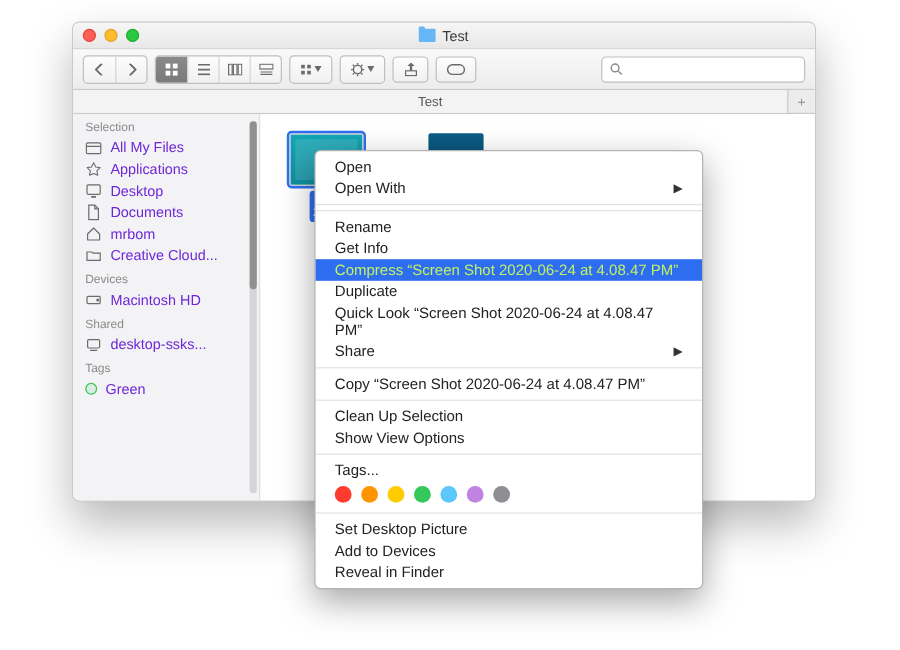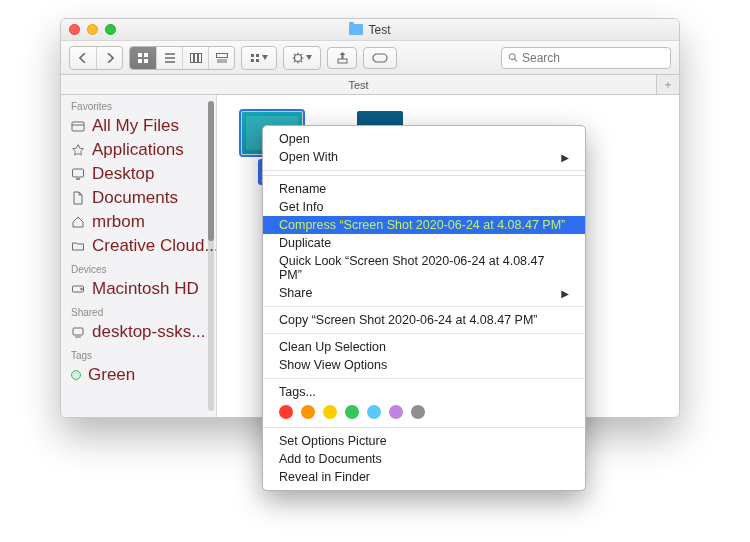--- a/index.html
+++ b/index.html
@@ -39,21 +39,21 @@
   .tabbar{height:20px;background:#ececec;border-bottom:1px solid #c9c9c9;display:flex;align-items:stretch;font-size:11px;color:#555;}
   .tab{flex:1;display:flex;align-items:center;justify-content:center;border-right:1px solid #c9c9c9;background:#f3f3f3;}
   .tab-add{width:22px;display:flex;align-items:center;justify-content:center;color:#888;}
 
   
   .body{flex:1;display:flex;min-height:0;}
   .sidebar{width:156px;background:#f3f2f4;border-right:1px solid #d9d9d9;overflow:hidden;position:relative;}
   .sidebar .scroll{position:absolute;right:2px;top:6px;bottom:6px;width:6px;border-radius:3px;background:rgba(0,0,0,0.12);}
   .sidebar .scroll-thumb{position:absolute;right:2px;top:6px;width:6px;height:140px;border-radius:3px;background:rgba(0,0,0,0.32);}
   .section-title{font-size:10px;color:#8b8b8b;padding:6px 10px 2px;}
-  .side-item{display:flex;align-items:center;gap:7px;padding:2px 10px;font-size:17px;color:#7f1d1d;white-space:nowrap;overflow:hidden;text-overflow:ellipsis;}
+  .side-item{display:flex;align-items:center;gap:7px;padding:2px 10px;font-size:12px;color:#6d28d9;white-space:nowrap;overflow:hidden;text-overflow:ellipsis;}
   .side-item svg,.side-item .ico{width:14px;height:14px;flex-shrink:0;fill:#6b6b6b;stroke:#6b6b6b;}
   .tag-dot{width:10px;height:10px;border-radius:50%;border:1px solid #aaa;display:inline-block;}
 
   .content{flex:1;background:#fff;position:relative;padding:16px;display:flex;align-items:flex-start;gap:30px;}
   .thumb{display:flex;flex-direction:column;align-items:center;width:78px;}
   .thumb .img{width:62px;height:44px;border:1px solid #d0d0d0;background:linear-gradient(#13a6b4,#0e8fa0);padding:4px;border-radius:2px;}
   .thumb .img-inner{width:100%;height:100%;background:#fff;opacity:0.12;}
   .thumb.sel .img{outline:2px solid #2e6ff0;background:linear-gradient(#13a6b4,#0e8fa0);}
   .thumb .label{text-align:center;font-size:10px;line-height:1.2;margin-top:4px;color:#333;white-space:nowrap;overflow:hidden;text-overflow:ellipsis;max-width:80px;}
   .thumb.sel .label{background:#2f6df0;color:#fff;border-radius:3px;padding:1px 3px;}
@@ -180,35 +180,34 @@
       <svg width="16" height="10" viewBox="0 0 16 10">
           <rect x="1" y="1" width="14" height="8" rx="4" fill="none" stroke="#6a6a6a" stroke-width="1.2"></rect>
         </svg>
     </div>
     <div class="spacer"></div>
     <div class="search">
       <svg viewBox="0 0 12 12">
           <circle cx="5" cy="5" r="3.5" fill="none" stroke="#8a8a8a" stroke-width="1.3"></circle>
           <line x1="8" y1="8" x2="11" y2="11" stroke="#8a8a8a" stroke-width="1.3"></line>
         </svg>
-      <input placeholder="Search" style="">
     </div>
   </div>
 
   <div class="tabbar">
     <div class="tab">
         <span>Test</span>
       </div>
     <div class="tab-add">＋</div>
   </div>
 
   <div class="body">
 
     <div class="sidebar">
-      <div class="section-title">Favorites</div>
+      <div class="section-title">Selection</div>
       <div class="side-item">
         <svg viewBox="0 0 14 14">
             <rect x="1" y="3" width="12" height="9" rx="1" fill="none" stroke="#6b6b6b"></rect>
             <line x1="1" y1="6" x2="13" y2="6" stroke="#6b6b6b"></line>
           </svg>
         <span>All My Files</span>
       </div>
       <div class="side-item">
         <svg viewBox="0 0 14 14">
             <path d="M7 1l2 4 4 .5-3 3 .8 4L7 11 3.2 12.5 4 8.5 1 5.5 5 5z" fill="none" stroke="#6b6b6b" stroke-linejoin="round" transform="scale(0.9) translate(0.8,0.8)"></path>
@@ -334,21 +333,21 @@
       <span style="background: rgb(255, 59, 48);"></span>
       <span style="background: rgb(255, 149, 0);"></span>
       <span style="background: rgb(255, 204, 0);"></span>
       <span style="background: rgb(52, 199, 89);"></span>
       <span style="background: rgb(90, 200, 250);"></span>
       <span style="background: rgb(193, 131, 225);"></span>
       <span style="background: rgb(142, 142, 147);"></span>
     </div>
     <div class="csep"></div>
     <div class="citem">
-      <span>Set Options Picture</span>
-    </div>
-    <div class="citem">
-      <span>Add to Documents</span>
+      <span>Set Desktop Picture</span>
+    </div>
+    <div class="citem">
+      <span>Add to Devices</span>
     </div>
     <div class="citem">
       <span>Reveal in Finder</span>
     </div>
   </div>
 
 </body></html>

